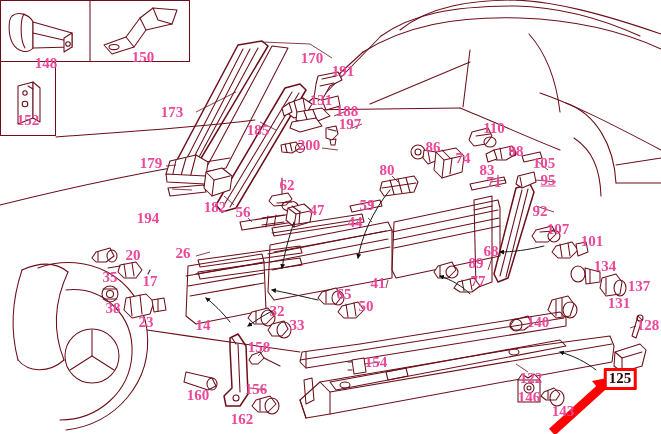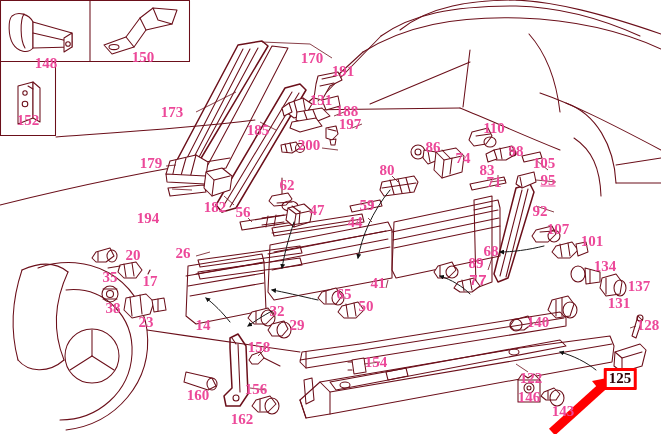--- a/index.html
+++ b/index.html
@@ -535,33 +535,33 @@
   <div class="lbl" style="left:540px;top:211px;">92</div>
   <div class="lbl" style="left:558px;top:229px;">107</div>
   <div class="lbl" style="left:592px;top:241px;">101</div>
   <div class="lbl" style="left:605px;top:266px;">134</div>
   <div class="lbl" style="left:639px;top:286px;">137</div>
   <div class="lbl" style="left:591px;top:303px;margin-left:28px;">131</div>
   <div class="lbl" style="left:648px;top:325px;">128</div>
   <div class="lbl" style="left:538px;top:322px;">140</div>
   <div class="lbl" style="left:491px;top:251px;">68</div>
   <div class="lbl" style="left:460px;top:263px;margin-left:16px;">89</div>
-  <div class="lbl" style="left:478px;top:281px;font-family:Liberation Mono, monospace;">77</div>
+  <div class="lbl" style="left:478px;top:281px;">77</div>
   <div class="lbl" style="left:110px;top:239px;margin-top:38px;">35</div>
   <div class="lbl" style="left:133px;top:255px;">20</div>
   <div class="lbl" style="left:183px;top:253px;">26</div>
   <div class="lbl" style="left:150px;top:281px;">17</div>
   <div class="lbl" style="left:113px;top:308px;">38</div>
   <div class="lbl" style="left:146px;top:322px;">23</div>
   <div class="lbl" style="left:203px;top:325px;">14</div>
   <div class="lbl" style="left:344px;top:294px;">65</div>
   <div class="lbl" style="left:366px;top:306px;">50</div>
   <div class="lbl" style="left:378px;top:283px;">41</div>
   <div class="lbl" style="left:277px;top:311px;">32</div>
-  <div class="lbl" style="left:297px;top:325px;">29</div>
+  <div class="lbl" style="left:297px;top:325px;">33</div>
   <div class="lbl" style="left:259px;top:347px;">158</div>
   <div class="lbl" style="left:256px;top:389px;">156</div>
   <div class="lbl" style="left:198px;top:395px;">160</div>
   <div class="lbl" style="left:242px;top:419px;">162</div>
   <div class="lbl" style="left:376px;top:362px;">154</div>
   <div class="lbl" style="left:531px;top:378px;">122</div>
   <div class="lbl" style="left:529px;top:397px;">146</div>
   <div class="lbl" style="left:563px;top:411px;">143</div>
 
   <div class="lbl hl" style="left:620px;top:379px;">125</div>

